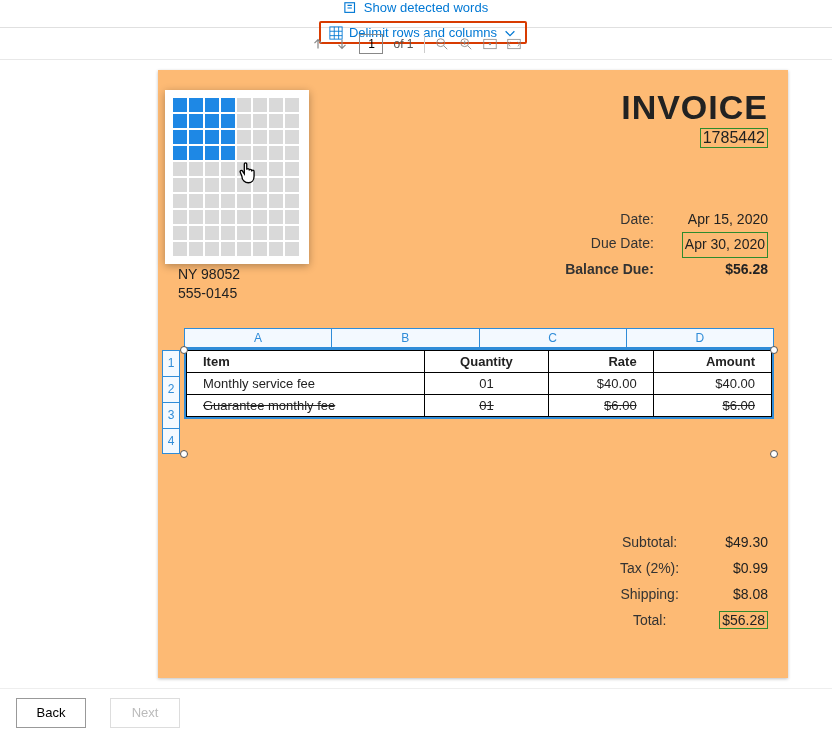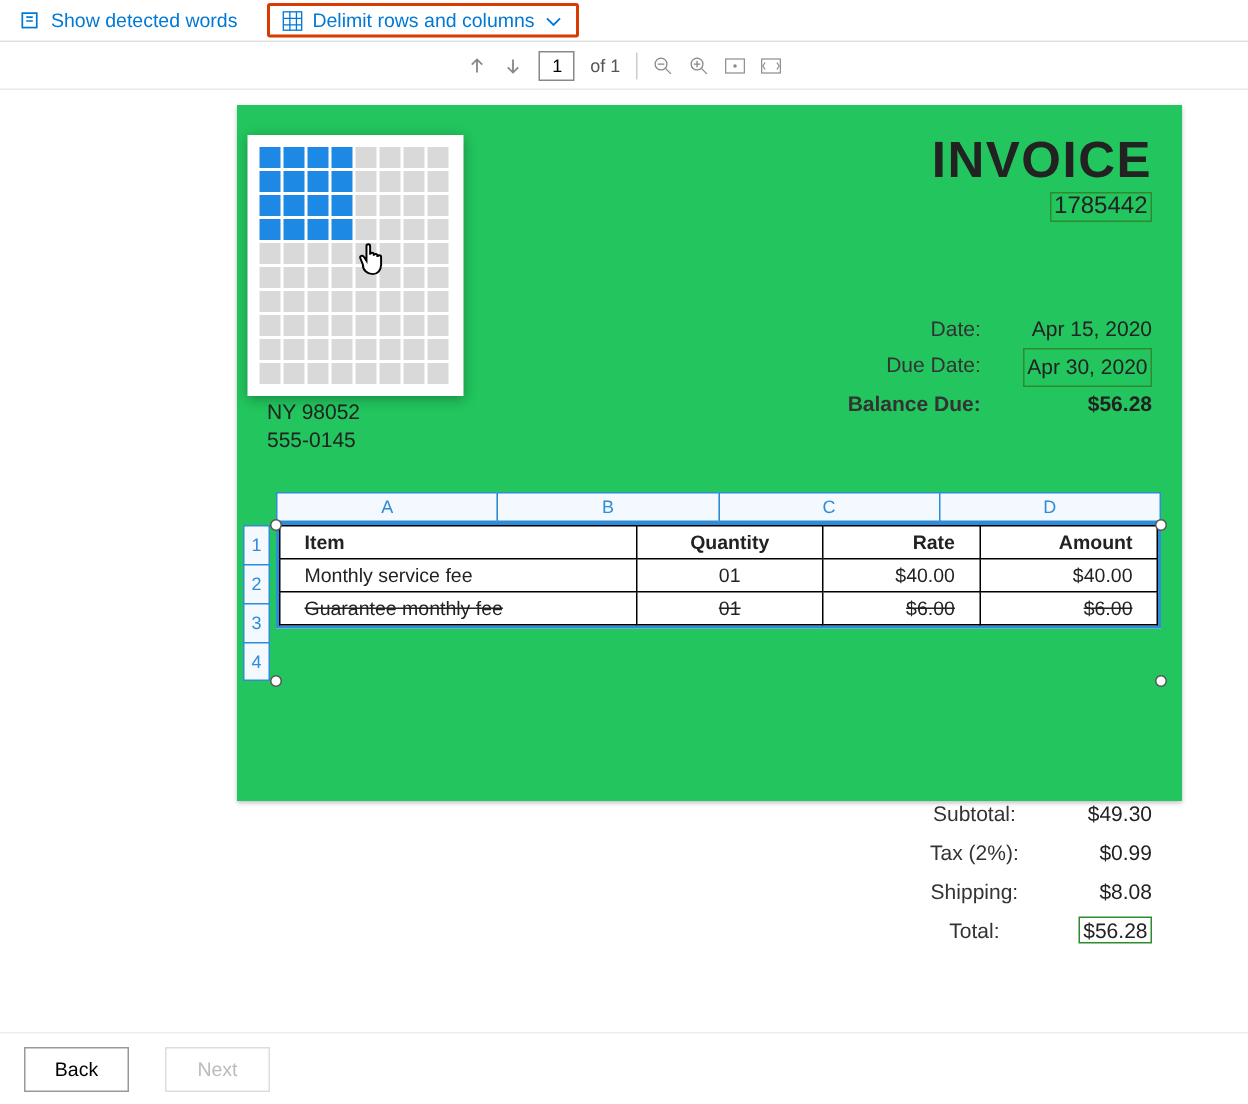--- a/index.html
+++ b/index.html
@@ -1,32 +1,32 @@
 <!DOCTYPE html>
 <html><head>
 <meta charset="utf-8">
 <style>
   * { box-sizing: border-box; margin: 0; padding: 0; }
   body { font-family: "Segoe UI", Arial, sans-serif; font-size: 13px; background: #fff; width: 832px; height: 736px; position: relative; overflow: hidden; }
   
   
-  .toolbar { height: 28px; display: flex; align-items: center; padding: 0 14px; gap: 6px; border-bottom: 1px solid #e0e0e0; font-size: 13px; }
+  .toolbar { height: 28px; display: flex; align-items: center; padding: 0 14px; gap: 6px; border-bottom: 1px solid #e0e0e0; font-size: 13px; flex-direction: column; }
   .toolbar .link { color: #0078d4; display: inline-flex; align-items: center; gap: 6px; cursor: pointer; }
   .toolbar .ico { width: 14px; height: 14px; display: inline-block; }
   .delimit-wrap { display: inline-flex; align-items: center; gap: 6px; border: 2px solid #d83b01; padding: 2px 8px; border-radius: 2px; margin-left: 14px; }
   
   
   .viewer-hdr { height: 32px; display: flex; align-items: center; justify-content: center; gap: 10px; border-bottom: 1px solid #e8e8e8; background:#fff; }
   .viewer-hdr .ico { width: 14px; height: 14px; color:#666; cursor:pointer; }
   .pg-box { width: 24px; height: 20px; border: 1px solid #888; text-align: center; font-size: 12px; line-height: 18px; }
   .vsep { width:1px; height:18px; background:#ccc; }
   
   
   .canvas-wrap { position: absolute; top: 60px; left: 0; right: 0; bottom: 48px; background: #fff; }
-  .page { position: absolute; left: 158px; top: 10px; width: 630px; height: 464px; background: #22c55e; color: #222; box-shadow: 0 1px 3px rgba(0,0,0,.25); }
+  .page { position: absolute; left: 158px; top: 10px; width: 630px; height: 608px; background: #fdba74; color: #222; box-shadow: 0 1px 3px rgba(0,0,0,.25); }
   .inv-title { position:absolute; right:20px; top:18px; font-size: 34px; font-weight: 700; letter-spacing: 1px; }
   .inv-num   { position:absolute; right:20px; top:58px; font-size:16px; color:#222; border:1px solid #2e8b2e; padding:0 2px; }
   
   .billto { position:absolute; left:20px; top:138px; line-height:1.35; font-size:14px;}
   .billto b { font-weight:600; }
   
   .meta { position:absolute; right:20px; top:138px; text-align:right; font-size:14px; line-height:1.7; display:grid; grid-template-columns:auto auto; column-gap:28px; }
   .meta .lbl { text-align:right; color:#333; }
   .meta .val { text-align:right; }
   .meta .hl  { border:1px solid #2e8b2e; padding:0 2px; display:inline-block; }

